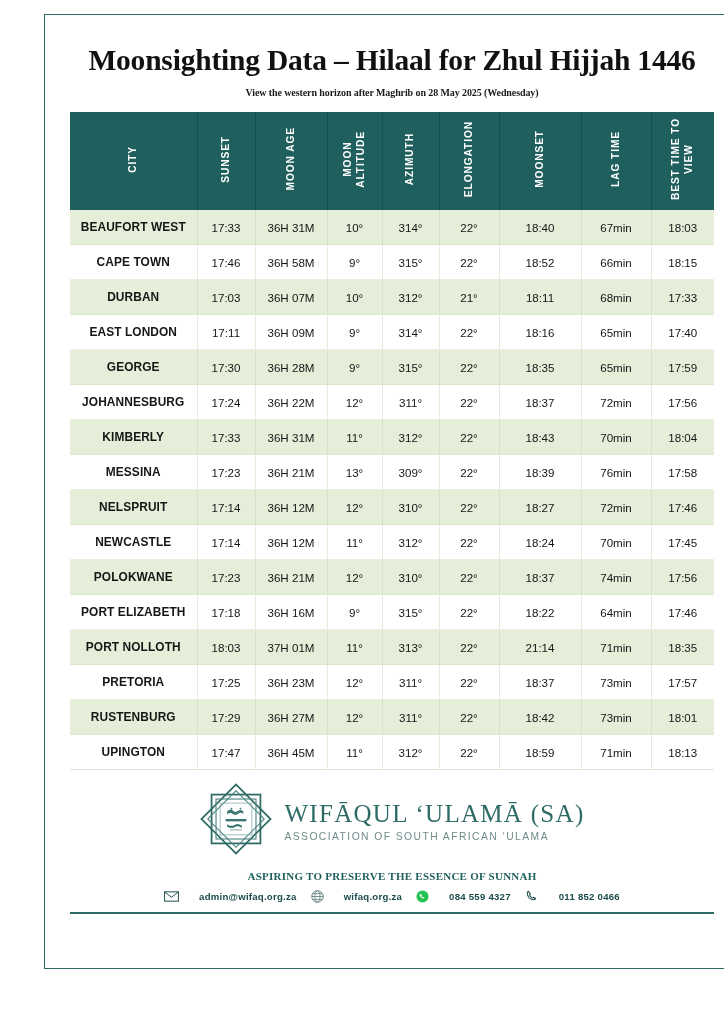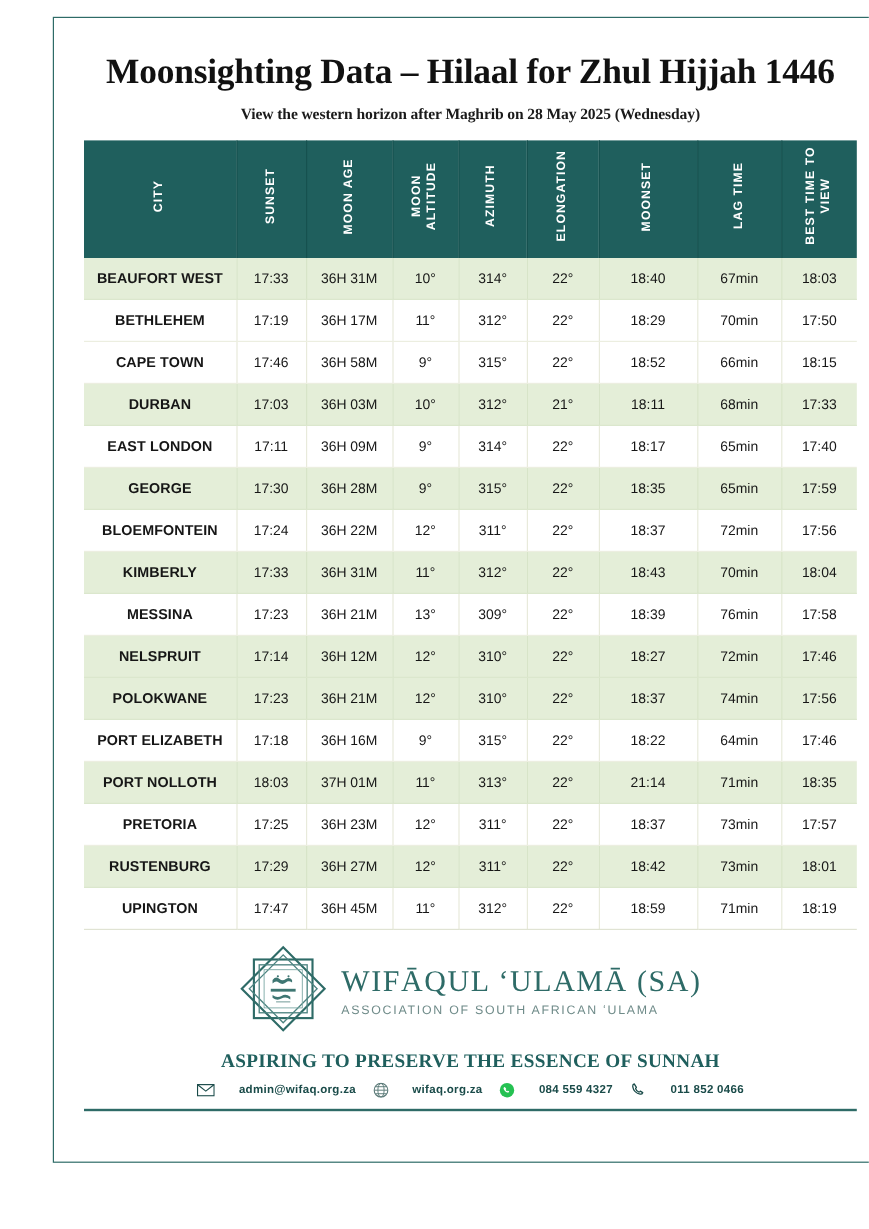--- a/index.html
+++ b/index.html
@@ -46,21 +46,21 @@
     font-size: 29.5px;
     letter-spacing: -0.2px;
     text-align: center;
     color: #111111;
     line-height: 1.15;
     margin-top: 10px;
   }
   .subtitle {
     font-family: "Liberation Serif", serif;
     font-weight: bold;
-    font-size: 13px;
+    font-size: 10px;
     text-align: center;
     color: #1a1a1a;
     margin-top: 9px;
     letter-spacing: -0.1px;
   }
 
   
   table.data {
     margin-top: 14px;
     width: 644px;
@@ -154,21 +154,21 @@
   .org-sub {
     font-size: 10.3px;
     letter-spacing: 1.45px;
     color: #6f8b89;
     margin-top: 4px;
   }
 
   .tagline {
     font-family: "Liberation Serif", serif;
     font-weight: bold;
-    font-size: 16px;
+    font-size: 11px;
     color: #1f5f5d;
     letter-spacing: 0.25px;
     margin-top: 10px;
   }
 
   .contact-row {
     display: flex;
     align-items: center;
     justify-content: center;
     gap: 14px;
@@ -233,76 +233,65 @@
             <td>17:33</td>
             <td>36H 31M</td>
             <td>10°</td>
             <td>314°</td>
             <td>22°</td>
             <td>18:40</td>
             <td>67min</td>
             <td>18:03</td>
           </tr>
           <tr class="plain">
-            <td class="city">BETHLEHEM</td>
-            <td>17:19</td>
-            <td>36H 17M</td>
-            <td>11°</td>
-            <td>312°</td>
-            <td>22°</td>
-            <td>18:29</td>
-            <td>70min</td>
-            <td>17:50</td>
-          </tr>
-          <tr class="plain">
             <td class="city">CAPE TOWN</td>
             <td>17:46</td>
             <td>36H 58M</td>
             <td>9°</td>
             <td>315°</td>
             <td>22°</td>
             <td>18:52</td>
             <td>66min</td>
             <td>18:15</td>
           </tr>
           <tr class="alt">
             <td class="city">DURBAN</td>
             <td>17:03</td>
-            <td>36H 03M</td>
+            <td>36H 07M</td>
             <td>10°</td>
             <td>312°</td>
             <td>21°</td>
             <td>18:11</td>
             <td>68min</td>
             <td>17:33</td>
           </tr>
           <tr class="plain">
             <td class="city">EAST LONDON</td>
             <td>17:11</td>
             <td>36H 09M</td>
             <td>9°</td>
             <td>314°</td>
             <td>22°</td>
-            <td>18:17</td>
+            <td>18:16</td>
             <td>65min</td>
             <td>17:40</td>
           </tr>
           <tr class="alt">
             <td class="city">GEORGE</td>
             <td>17:30</td>
             <td>36H 28M</td>
             <td>9°</td>
             <td>315°</td>
             <td>22°</td>
             <td>18:35</td>
             <td>65min</td>
             <td>17:59</td>
           </tr>
           <tr class="plain">
-            <td class="city">BLOEMFONTEIN</td>
+            <td class="city">JOHANNESBURG</td>
             <td>17:24</td>
             <td>36H 22M</td>
             <td>12°</td>
             <td>311°</td>
             <td>22°</td>
             <td>18:37</td>
             <td>72min</td>
             <td>17:56</td>
           </tr>
           <tr class="alt">
@@ -331,20 +320,31 @@
             <td class="city">NELSPRUIT</td>
             <td>17:14</td>
             <td>36H 12M</td>
             <td>12°</td>
             <td>310°</td>
             <td>22°</td>
             <td>18:27</td>
             <td>72min</td>
             <td>17:46</td>
           </tr>
+          <tr class="plain">
+            <td class="city">NEWCASTLE</td>
+            <td>17:14</td>
+            <td>36H 12M</td>
+            <td>11°</td>
+            <td>312°</td>
+            <td>22°</td>
+            <td>18:24</td>
+            <td>70min</td>
+            <td>17:45</td>
+          </tr>
           <tr class="alt">
             <td class="city">POLOKWANE</td>
             <td>17:23</td>
             <td>36H 21M</td>
             <td>12°</td>
             <td>310°</td>
             <td>22°</td>
             <td>18:37</td>
             <td>74min</td>
             <td>17:56</td>
@@ -395,21 +395,21 @@
           </tr>
           <tr class="plain">
             <td class="city">UPINGTON</td>
             <td>17:47</td>
             <td>36H 45M</td>
             <td>11°</td>
             <td>312°</td>
             <td>22°</td>
             <td>18:59</td>
             <td>71min</td>
-            <td>18:19</td>
+            <td>18:13</td>
           </tr>
         </tbody>
     </table>
 
     <div class="footer">
 
       <div class="brand-row">
 
         <span>
           <svg width="74" height="74" viewBox="0 0 100 100" aria-hidden="true">

